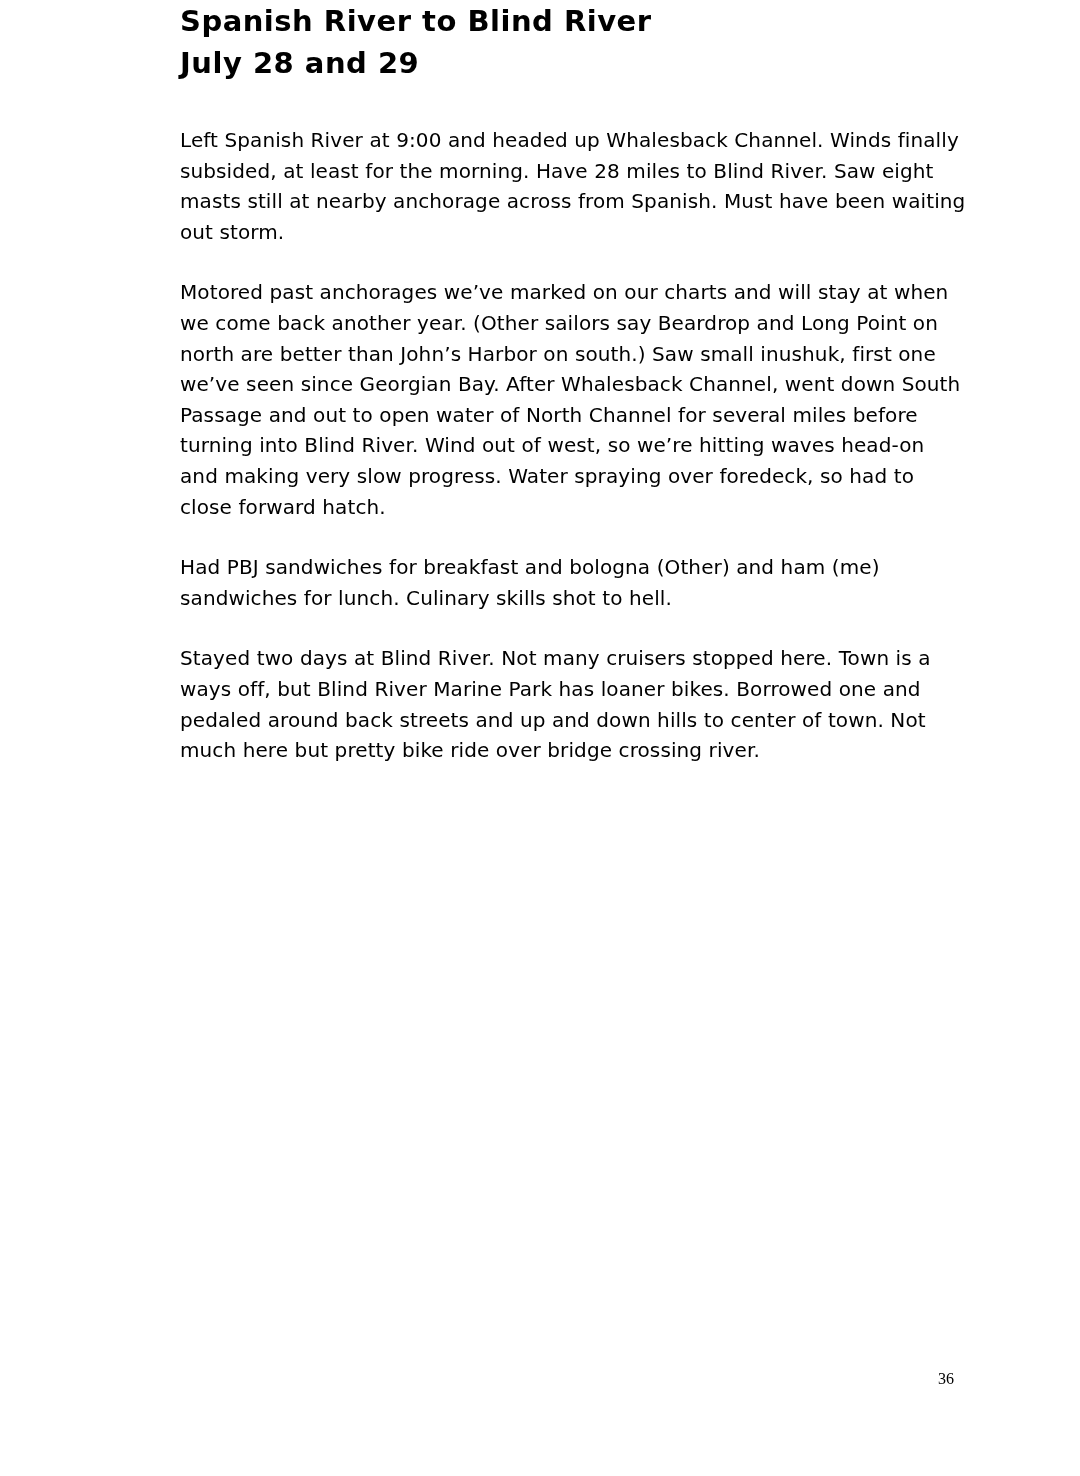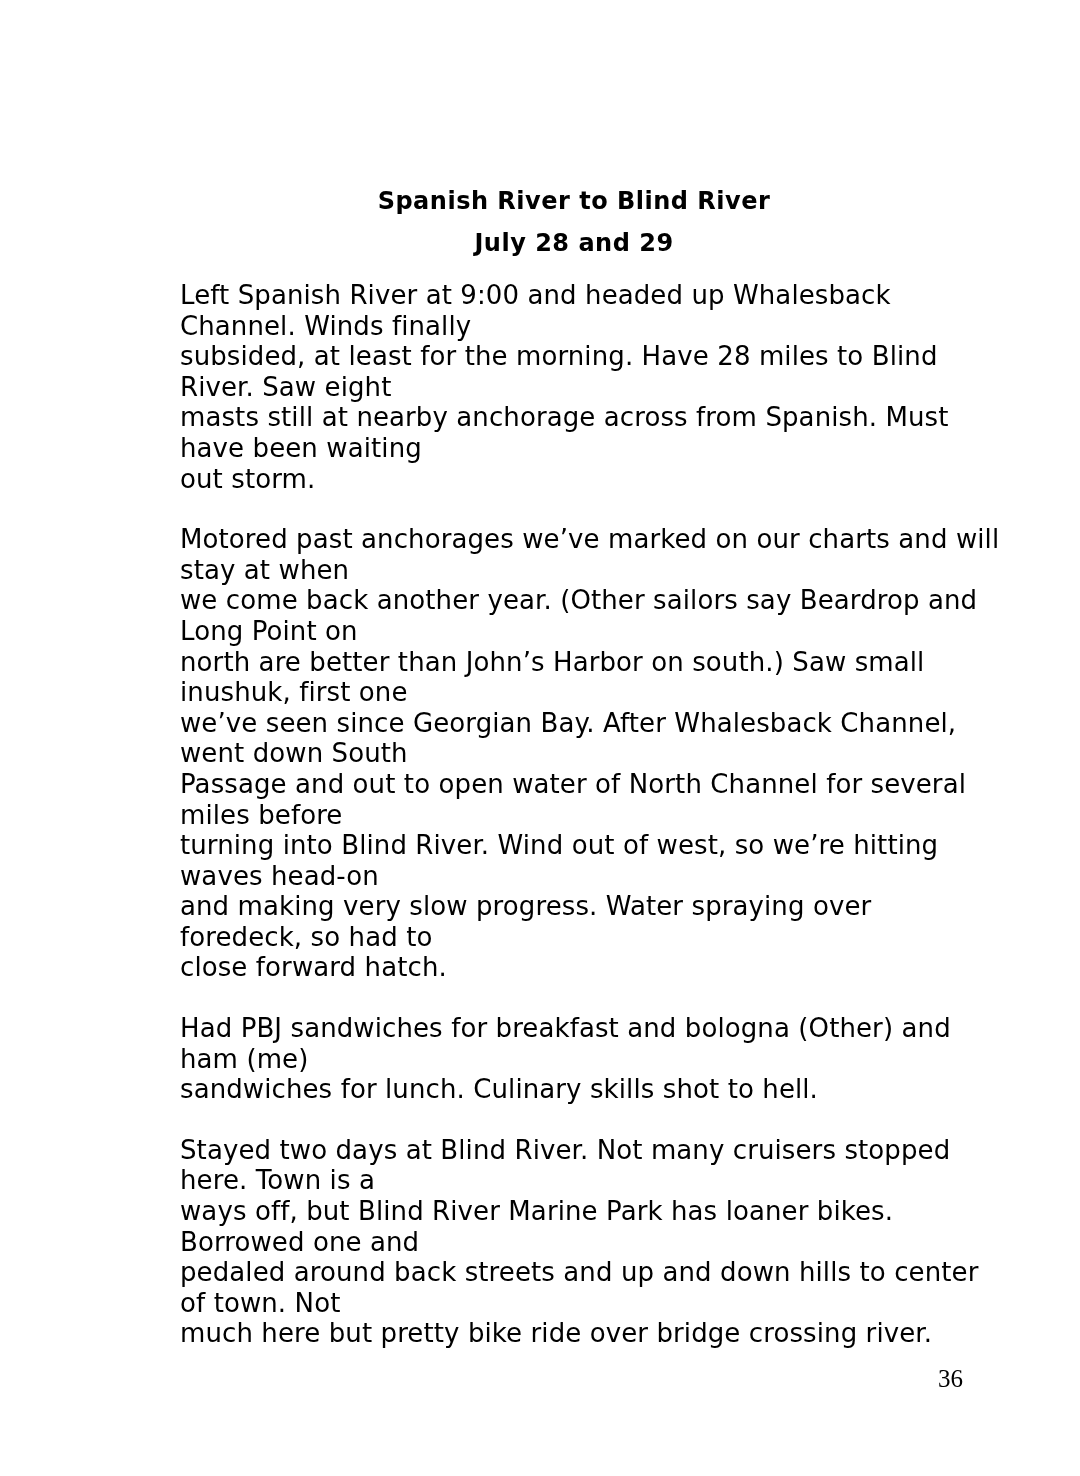--- a/index.html
+++ b/index.html
@@ -10,46 +10,45 @@
   .page {
     position: relative;
     width: 1080px;
     height: 1476px;
     background: #ffffff;
     color: #000000;
     font-family: "DejaVu Sans", sans-serif;
     overflow: hidden;
   }
   .title-block {
-    padding-top: 180px;
     margin-left: 180px;
     width: 788px;
-    text-align: center;
+    text-align: left;
     font-weight: bold;
-    font-size: 24px;
+    font-size: 29px;
     line-height: 42px;
     letter-spacing: 0.5px;
   }
   .body-text {
-    margin: 16px 0 0 180px;
+    margin: 41px 0 0 180px;
     width: 820px;
-    font-size: 26px;
+    font-size: 20px;
     line-height: 30.6px;
     letter-spacing: 0.1px;
   }
   .body-text p {
     margin: 0 0 30px 0;
     white-space: pre-line;
   }
   .page-number {
     position: absolute;
     left: 938px;
     top: 1364px;
     font-family: "Liberation Serif", serif;
-    font-size: 25px;
+    font-size: 16px;
     line-height: 30px;
   }
 </style>
 </head>
 <body>
 
 <div class="page">
 
   <div class="title-block">
     <div>Spanish River to Blind River</div>

